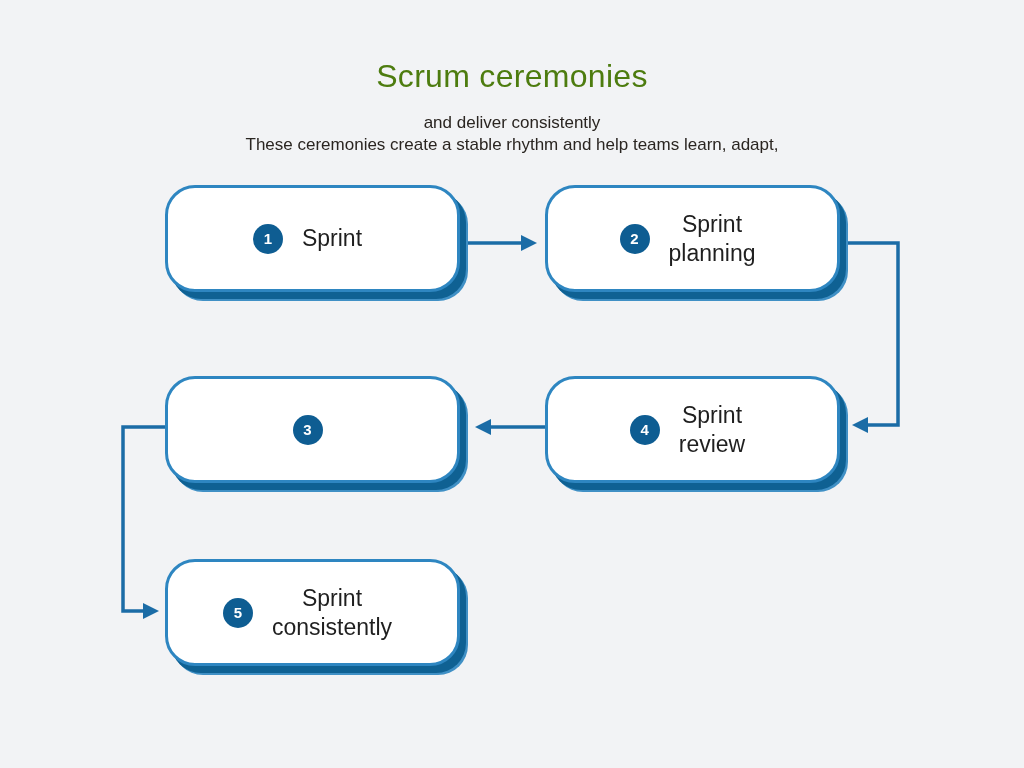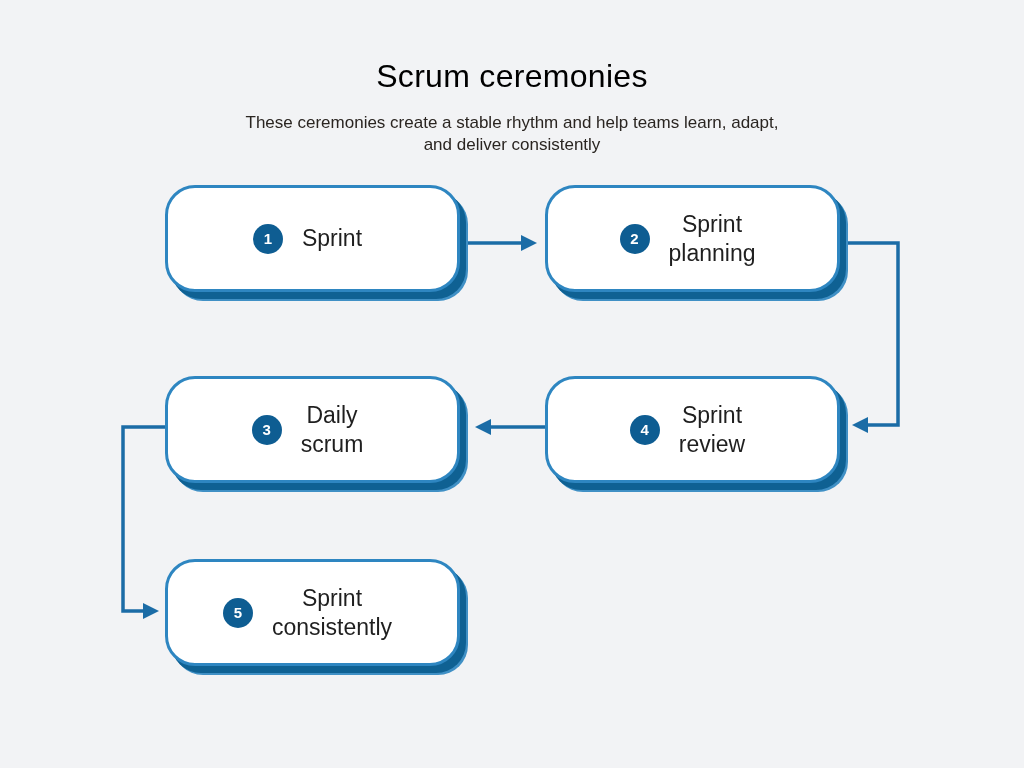--- a/index.html
+++ b/index.html
@@ -21,21 +21,21 @@
   .header {
     position: absolute;
     top: 58px;
     left: 0;
     width: 1024px;
     text-align: center;
   }
   .title {
     font-size: 32px;
     font-weight: 500;
-    color: #000000;
+    color: #4d7c0f;
     letter-spacing: 0.3px;
   }
   .subtitle {
     margin-top: 17px;
     font-size: 17px;
     line-height: 22px;
     color: #2a2521;
   }
   .subtitle span {
     display: block;
@@ -91,22 +91,22 @@
   }
 </style>
 </head>
 <body>
 
 <div class="canvas">
 
   <div class="header">
     <div class="title">Scrum ceremonies</div>
     <div class="subtitle">
+      <span>and deliver consistently</span>
       <span>These ceremonies create a stable rhythm and help teams learn, adapt,</span>
-      <span>and deliver consistently</span>
     </div>
   </div>
 
   <svg class="connectors" viewBox="0 0 1024 768" fill="none" xmlns="http://www.w3.org/2000/svg">
 
     <g>
       <path d="M 461 243 H 521" stroke="#1b6ca6" stroke-width="3.5"></path>
       <polygon points="537,243 521,235 521,251" fill="#1b6ca6"></polygon>
     </g>
 
@@ -137,24 +137,20 @@
   <div class="node node-2">
     <span class="badge">2</span>
     <div class="label">
       <span>Sprint</span>
       <span>planning</span>
     </div>
   </div>
 
   <div class="node node-3">
     <span class="badge">3</span>
-    <div class="label">
-      <span>Daily</span>
-      <span>scrum</span>
-    </div>
   </div>
 
   <div class="node node-4">
     <span class="badge">4</span>
     <div class="label">
       <span>Sprint</span>
       <span>review</span>
     </div>
   </div>
 

